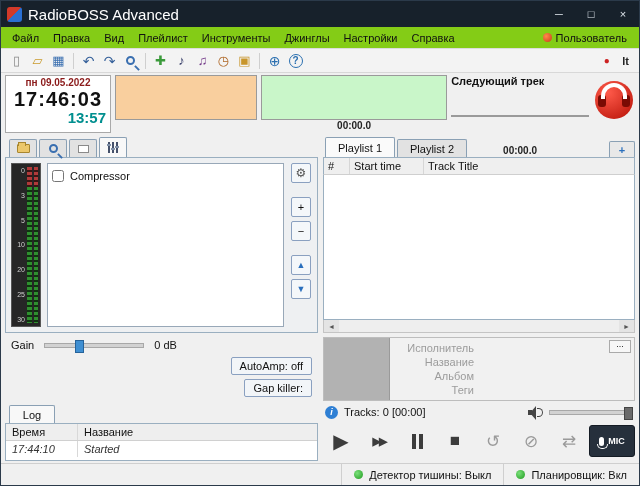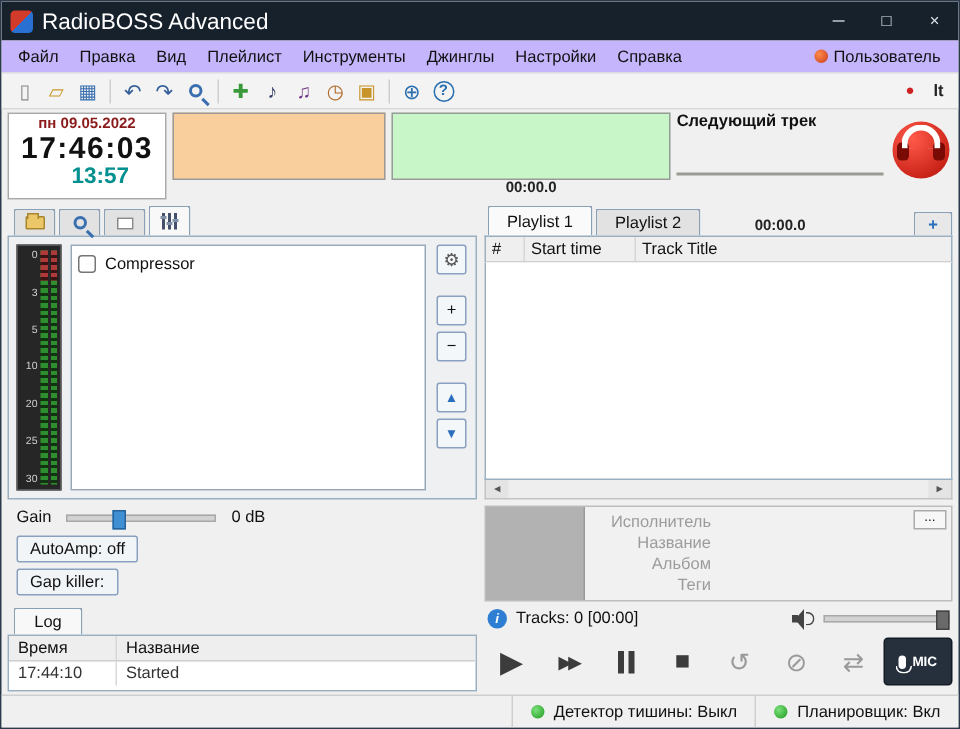--- a/index.html
+++ b/index.html
@@ -8,21 +8,21 @@
     width:640px; height:486px; position:relative; margin:0 auto;
     background:#f0f0f0; border:1px solid #2b3a4a; overflow:hidden;
     font-family:"Liberation Sans", sans-serif; font-size:11px; color:#111;
   }
   
   .titlebar { height:26px; background:#17212b; display:flex; align-items:center; padding-left:6px; color:#fff; }
   .appicon { width:15px; height:15px; border-radius:3px; background:linear-gradient(135deg,#d23a2a 0 50%,#2a6fd2 50% 100%); margin-right:6px; }
   .titletext { font-size:15px; flex:1; }
   .wctl { width:32px; height:26px; display:flex; align-items:center; justify-content:center; color:#dfe6ec; font-size:11px; cursor:default; }
   
-  .menubar { height:22px; display:flex; align-items:center; background:#c4b5fd; border-bottom:1px solid #dcdcdc; padding:0 4px; }
+  .menubar { height:22px; display:flex; align-items:center; background:#84cc16; border-bottom:1px solid #dcdcdc; padding:0 4px; }
   .menuitem { padding:3px 7px; }
   .menu-spacer { flex:1; }
   .usermenu { display:flex; align-items:center; gap:4px; padding:0 8px; }
   .userdot { width:9px; height:9px; border-radius:50%; background:radial-gradient(circle at 35% 35%, #ff8a4a, #c83a1a); }
   
   .toolbar { height:24px; display:flex; align-items:center; gap:2px; padding:0 6px; background:#f3f3f3; border-bottom:1px solid #d8d8d8; }
   .ti { width:19px; height:19px; display:flex; align-items:center; justify-content:center; font-size:13px; line-height:1; }
   .tsep { width:1px; height:16px; background:#cfcfcf; margin:0 3px; }
   .g-doc { color:#8a8a8a; } .g-folder { color:#c99b2e; } .g-floppy { color:#3a6fb0; }
   .g-undo,.g-redo { color:#35609a; font-size:14px; } .g-add { color:#3a9a3a; }
@@ -30,21 +30,21 @@
   .g-cart { color:#c8952a; } .g-globe { color:#2a6fb0; font-size:14px; } .g-record { color:#cc2222; font-size:10px; }
   .ic-search { width:9px; height:9px; border:2px solid #3a6fb0; border-radius:50%; position:relative; }
   .ic-search::after { content:""; position:absolute; width:2px; height:6px; background:#3a6fb0; transform:rotate(-45deg); left:8px; top:7px; }
   .help-badge { width:14px; height:14px; border-radius:50%; border:1px solid #2a6fb0; color:#2a6fb0; font-weight:bold; font-size:10px; display:flex; align-items:center; justify-content:center; }
   .langlabel { font-weight:bold; font-size:11px; padding:0 4px; color:#222; }
   
   .inforow { height:62px; display:flex; gap:4px; padding:2px 4px; align-items:stretch; }
   .clockpanel { width:106px; background:#fff; border:1px solid #a9a9a9; display:flex; flex-direction:column; }
   .cdate { color:#8b1a1a; font-weight:bold; font-size:10px; text-align:center; padding-top:1px; }
   .ctime { font-size:20px; font-weight:bold; text-align:center; letter-spacing:1px; line-height:22px; }
-  .ccount { color:#008f8f; font-weight:bold; font-size:15px; text-align:right; padding-right:24px; line-height:16px; }
+  .ccount { color:#008f8f; font-weight:bold; font-size:15px; text-align:right; padding-right:4px; line-height:16px; }
   .trackgroup { display:flex; flex-direction:column; }
   .tg-prev { width:142px; } .tg-onair { flex:1.35; } .tg-next { flex:1;gap:28px; }
   .tglabel { font-weight:bold; font-size:11px; height:14px; }
   .tgbox { flex:1; border:1px solid #9a9a9a; }
   .box-prev { background:#f9cf9e; } .box-onair { background:#c9f6c9; } .box-next { background:#f2f2ca; }
   .tgtime { height:13px; text-align:center; font-size:10px; font-weight:bold; color:#222; }
   .logo { width:42px; position:relative; }
   .logo .lg-c { position:absolute; left:2px; top:6px; width:38px; height:38px; border-radius:50%; background:radial-gradient(circle at 35% 30%, #ff5a4a, #b51005); }
   .logo .lg-band { position:absolute; left:8px; top:8px; width:26px; height:16px; border:4px solid #fff; border-bottom:none; border-radius:14px 14px 0 0; }
   .logo .lg-ear1,.logo .lg-ear2 { position:absolute; top:20px; width:8px; height:12px; background:#7a0b04; border-radius:3px; }
@@ -76,31 +76,31 @@
   .fx-btns { width:22px; display:flex; flex-direction:column; align-items:center; }
   .sbtn { width:20px; height:20px; border:1px solid #8aa0c0; background:#f4f7fa; border-radius:2px; font-size:11px; display:flex; align-items:center; justify-content:center; margin-bottom:4px; }
   .sbtn.gear { font-size:12px; color:#555; margin-bottom:14px; }
   .sbtn.updn { color:#2a6fbd; font-size:9px; }
   .sbtn.grp { margin-bottom:4px; }
   .sbtn.gap-above { margin-top:10px; }
   
   .gain-row { display:flex; align-items:center; gap:10px; height:24px; padding:2px 6px; }
   .hslider { width:100px; height:5px; background:#d2d2d2; border:1px solid #a8a8a8; position:relative; }
   .hslider .thumb { position:absolute; top:-4px; width:9px; height:13px; background:#3f8fd2; border:1px solid #26639a; }
-  .btncol { padding:0 6px; }
+  .btncol { padding:0 6px;text-align:right; }
   .small-btn { display:inline-block; border:1px solid #8aa0c0; background:#f2f5f8; border-radius:2px; padding:2px 8px; margin-bottom:4px; font-size:11px; }
   
   .log-section { margin-top:4px; flex:1; display:flex; flex-direction:column; min-height:0; }
   .log-tab { width:46px; height:18px; border:1px solid #8aa0b4; border-bottom:none; border-radius:2px 2px 0 0; background:#f8f8f8; display:flex; align-items:center; justify-content:center; margin-left:4px; }
   .log-table { flex:1; border:1px solid #9aafc0; background:#fff; overflow:hidden; }
   .log-hdr,.log-row { display:flex; }
   .log-hdr { background:#eeeeee; border-bottom:1px solid #d0d0d0; }
   .log-c1 { width:72px; padding:2px 6px; border-right:1px solid #d8d8d8; }
   .log-c2 { flex:1; padding:2px 6px; }
-  .log-row { color:#333; }
+  .log-row { color:#333;font-style:italic; }
   
   .pl-tabs { display:flex; align-items:flex-end; gap:2px; height:20px; padding-left:2px; }
   .pl-tab { padding:0 12px; height:18px; border:1px solid #8aa0b4; border-bottom:none; border-radius:2px 2px 0 0; background:#e2e2e2; display:flex; align-items:center; }
   .pl-tab.active { background:#fafafa; height:20px; font-weight:normal; }
   .pl-addtab { margin-left:auto; width:26px; height:16px; border:1px solid #8aa0b4; border-bottom:none; border-radius:2px 2px 0 0; background:#e8e8e8; display:flex; align-items:center; justify-content:center; color:#2a6fbd; font-weight:bold; }
   .pl-hdr { display:flex; height:18px; background:#efefef; border:1px solid #9aafc0; border-bottom:1px solid #cfcfcf; }
   .pl-h1 { width:26px; padding:2px 4px; border-right:1px solid #d6d6d6; }
   .pl-h2 { width:74px; padding:2px 4px; border-right:1px solid #d6d6d6; }
   .pl-h3 { flex:1; padding:2px 4px; }
   .pl-body { flex:1; background:#fff; border:1px solid #9aafc0; border-top:none; min-height:0; }

